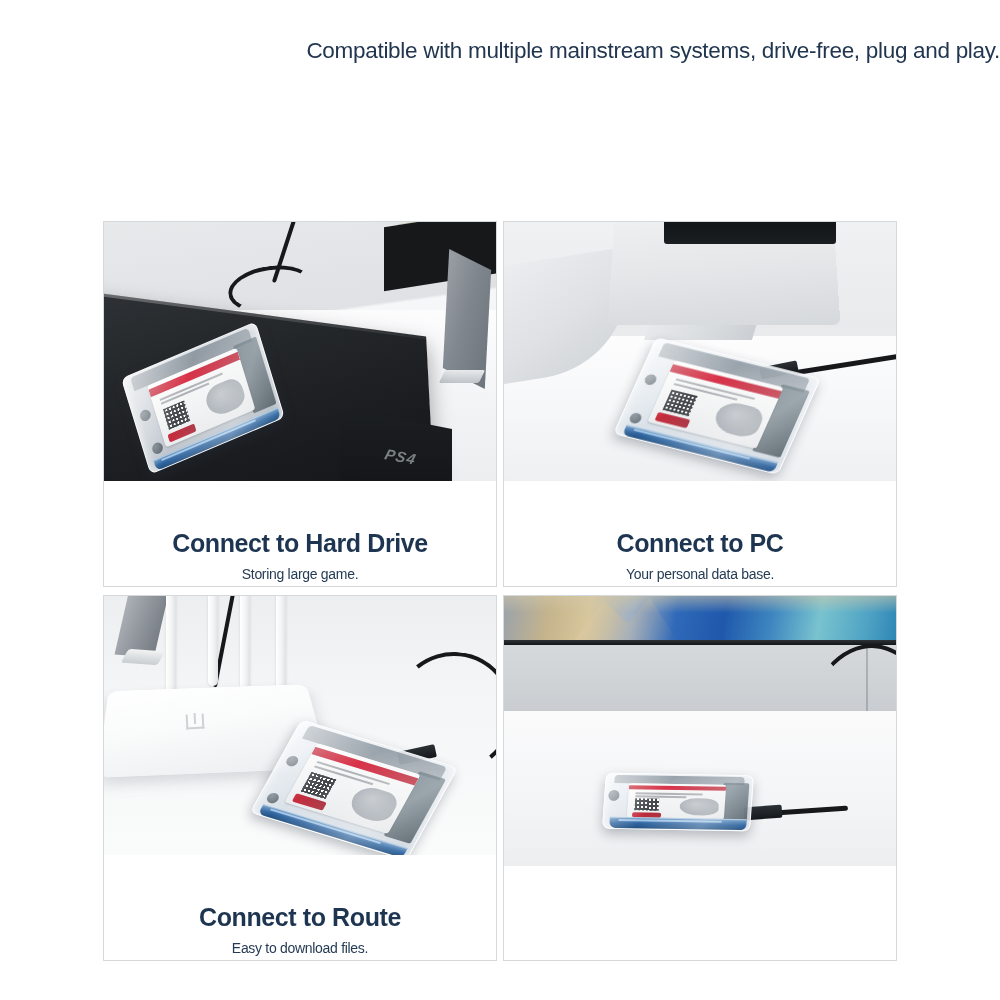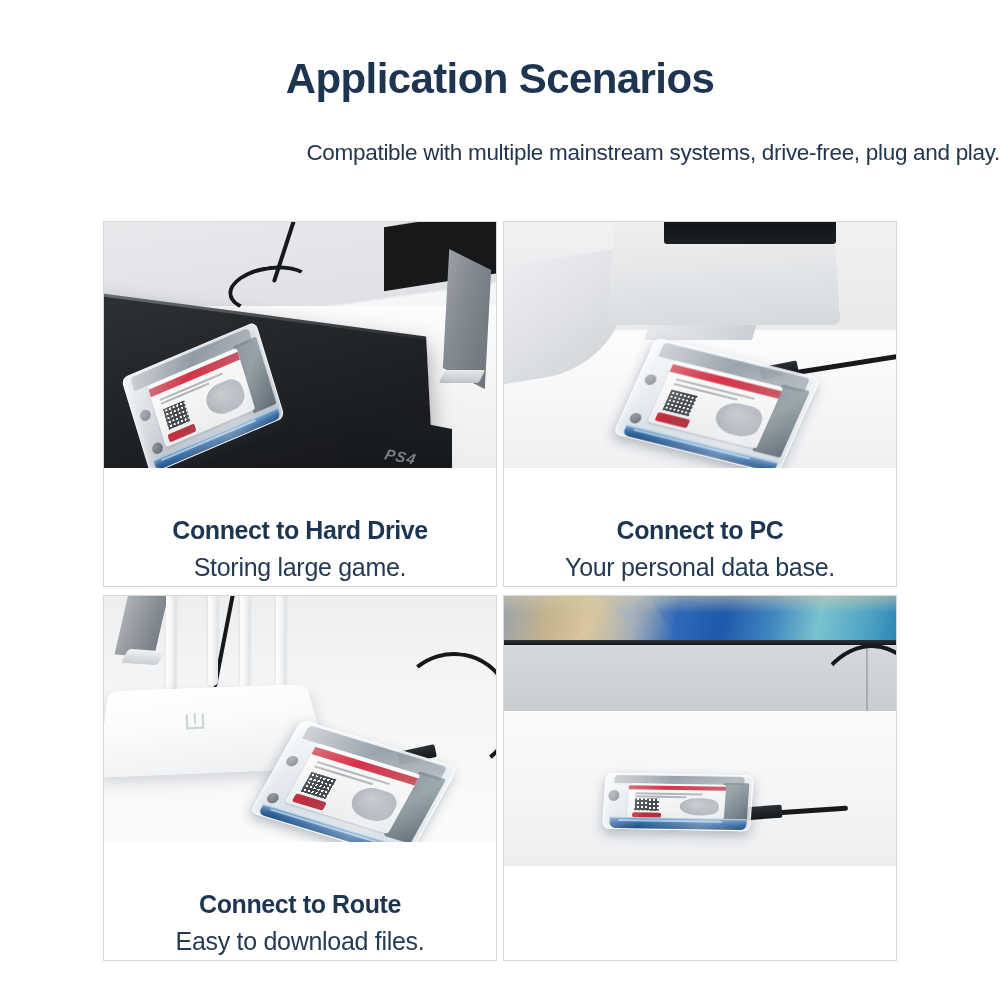--- a/index.html
+++ b/index.html
@@ -69,21 +69,21 @@
     margin-top: 47px;
   }
   .cap-title {
     font-size: 25px;
     font-weight: bold;
     color: #1e3551;
     letter-spacing: -0.4px;
     line-height: 1.2;
   }
   .cap-sub {
-    font-size: 25px;
+    font-size: 14px;
     font-weight: 400;
     color: #253b54;
     letter-spacing: -0.3px;
     margin-top: 8px;
   }
 
   
   .encl {
     position: absolute;
     width: 150px; height: 96px;
@@ -345,21 +345,20 @@
   .c4-surface {
     position: absolute; left: 0; right: 0; top: 115px; bottom: 0;
     background: linear-gradient(180deg, #fbfbfc 0%, #f4f5f6 55%, #eceef0 100%);
   }
 </style>
 </head>
 <body>
 
 <div class="page">
 
-  <h1 class="page-title">Application Scenarios</h1>
   <p class="page-subtitle">Compatible with multiple mainstream systems, drive-free, plug and play.</p>
 
   <div class="grid">
 
     <div class="card">
       <div class="photo">
         <div class="c1-wall"></div>
         <div class="c1-desk"></div>
 
         <div class="c1-mon-screen"></div>

